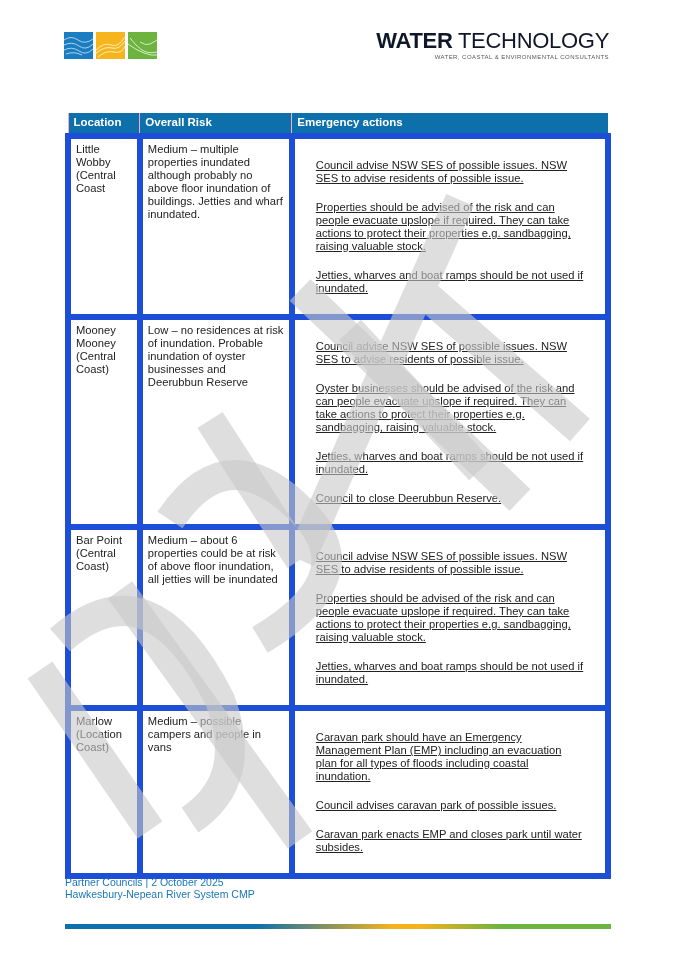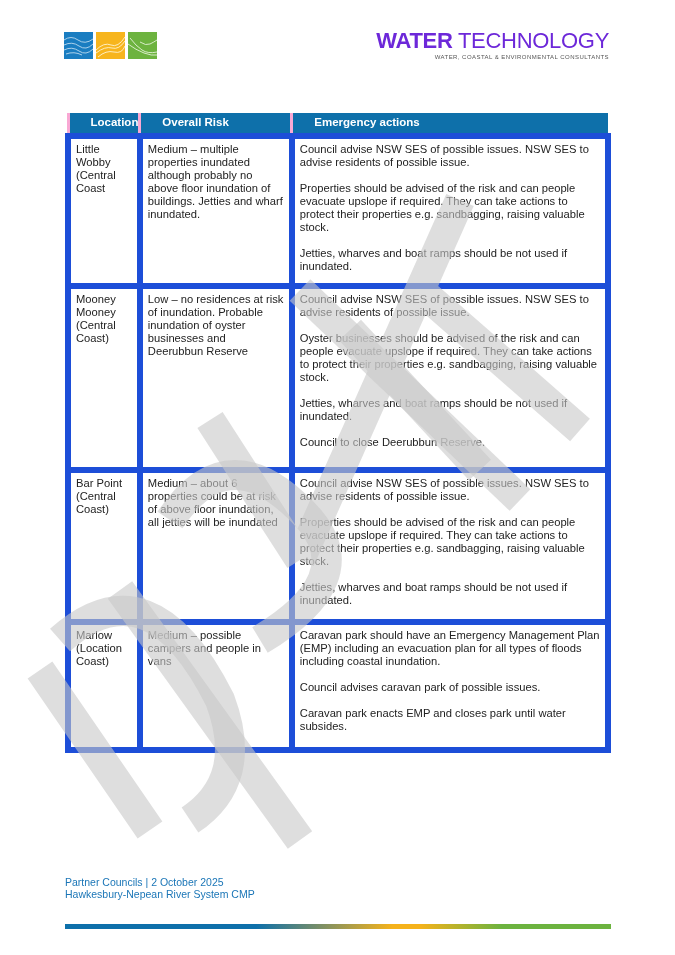--- a/index.html
+++ b/index.html
@@ -6,40 +6,40 @@
   body {
     width: 675px; height: 955px; position: relative; overflow: hidden;
     background: #ffffff;
     font-family: "Liberation Sans", sans-serif;
     color: #222;
   }
   .logo-tiles { position: absolute; left: 64px; top: 32px; display: flex; gap: 3px; }
   .tile { width: 29px; height: 27px; position: relative; overflow: hidden; }
   .tile svg { position: absolute; left: 0; top: 0; }
   .brand { position: absolute; right: 66px; top: 30px; text-align: right; }
-  .brand-title { font-size: 22px; letter-spacing: -0.3px; line-height: 22px; color: #6d28d9; white-space: nowrap; }
+  .brand-title { font-size: 22px; letter-spacing: -0.3px; line-height: 22px; color: #0f172a; white-space: nowrap; }
   .brand-title .bold { font-weight: bold; }
   .brand-title .thin { font-weight: normal; }
   .brand-sub { font-size: 6px; letter-spacing: 0.45px; color: #555; margin-top: 2px; white-space: nowrap; }
 
   table.risk {
     position: absolute; left: 65px; top: 113px; width: 546px;
     border-collapse: collapse; table-layout: fixed;
     font-size: 11.2px; line-height: 13px;
   }
   table.risk th {
     background: #0e70aa; color: #fff; text-align: left; font-weight: bold;
-    padding: 3px 5px 4px 21px; height: 13px;
-    border-left: 3px solid #f9a8d4; font-size: 11.5px;
+    padding: 3px 5px 4px 5px; height: 13px;
+    border-left: 1px solid #f9a8d4; font-size: 11.5px;
   }
   table.risk td {
     vertical-align: top; padding: 4px 5px 3px 5px;
     border: 6px solid #1d4ed8;
   }
-  table.risk td p { margin: 0; }
+  table.risk td p { margin: 16px; text-decoration: underline; }
   table.risk td p + p { margin-top: 13px; }
   .col-loc { width: 70px; }
   .col-risk { width: 148px; }
   .col-act { width: 308px; }
 
   .watermark {
     position: absolute; left: 0; top: 0; width: 675px; height: 955px;
     pointer-events: none; z-index: 2;
   }
   .footer-text { position: absolute; left: 65px; top: 876px; font-size: 10.5px; line-height: 12px; color: #1b76b7; }

